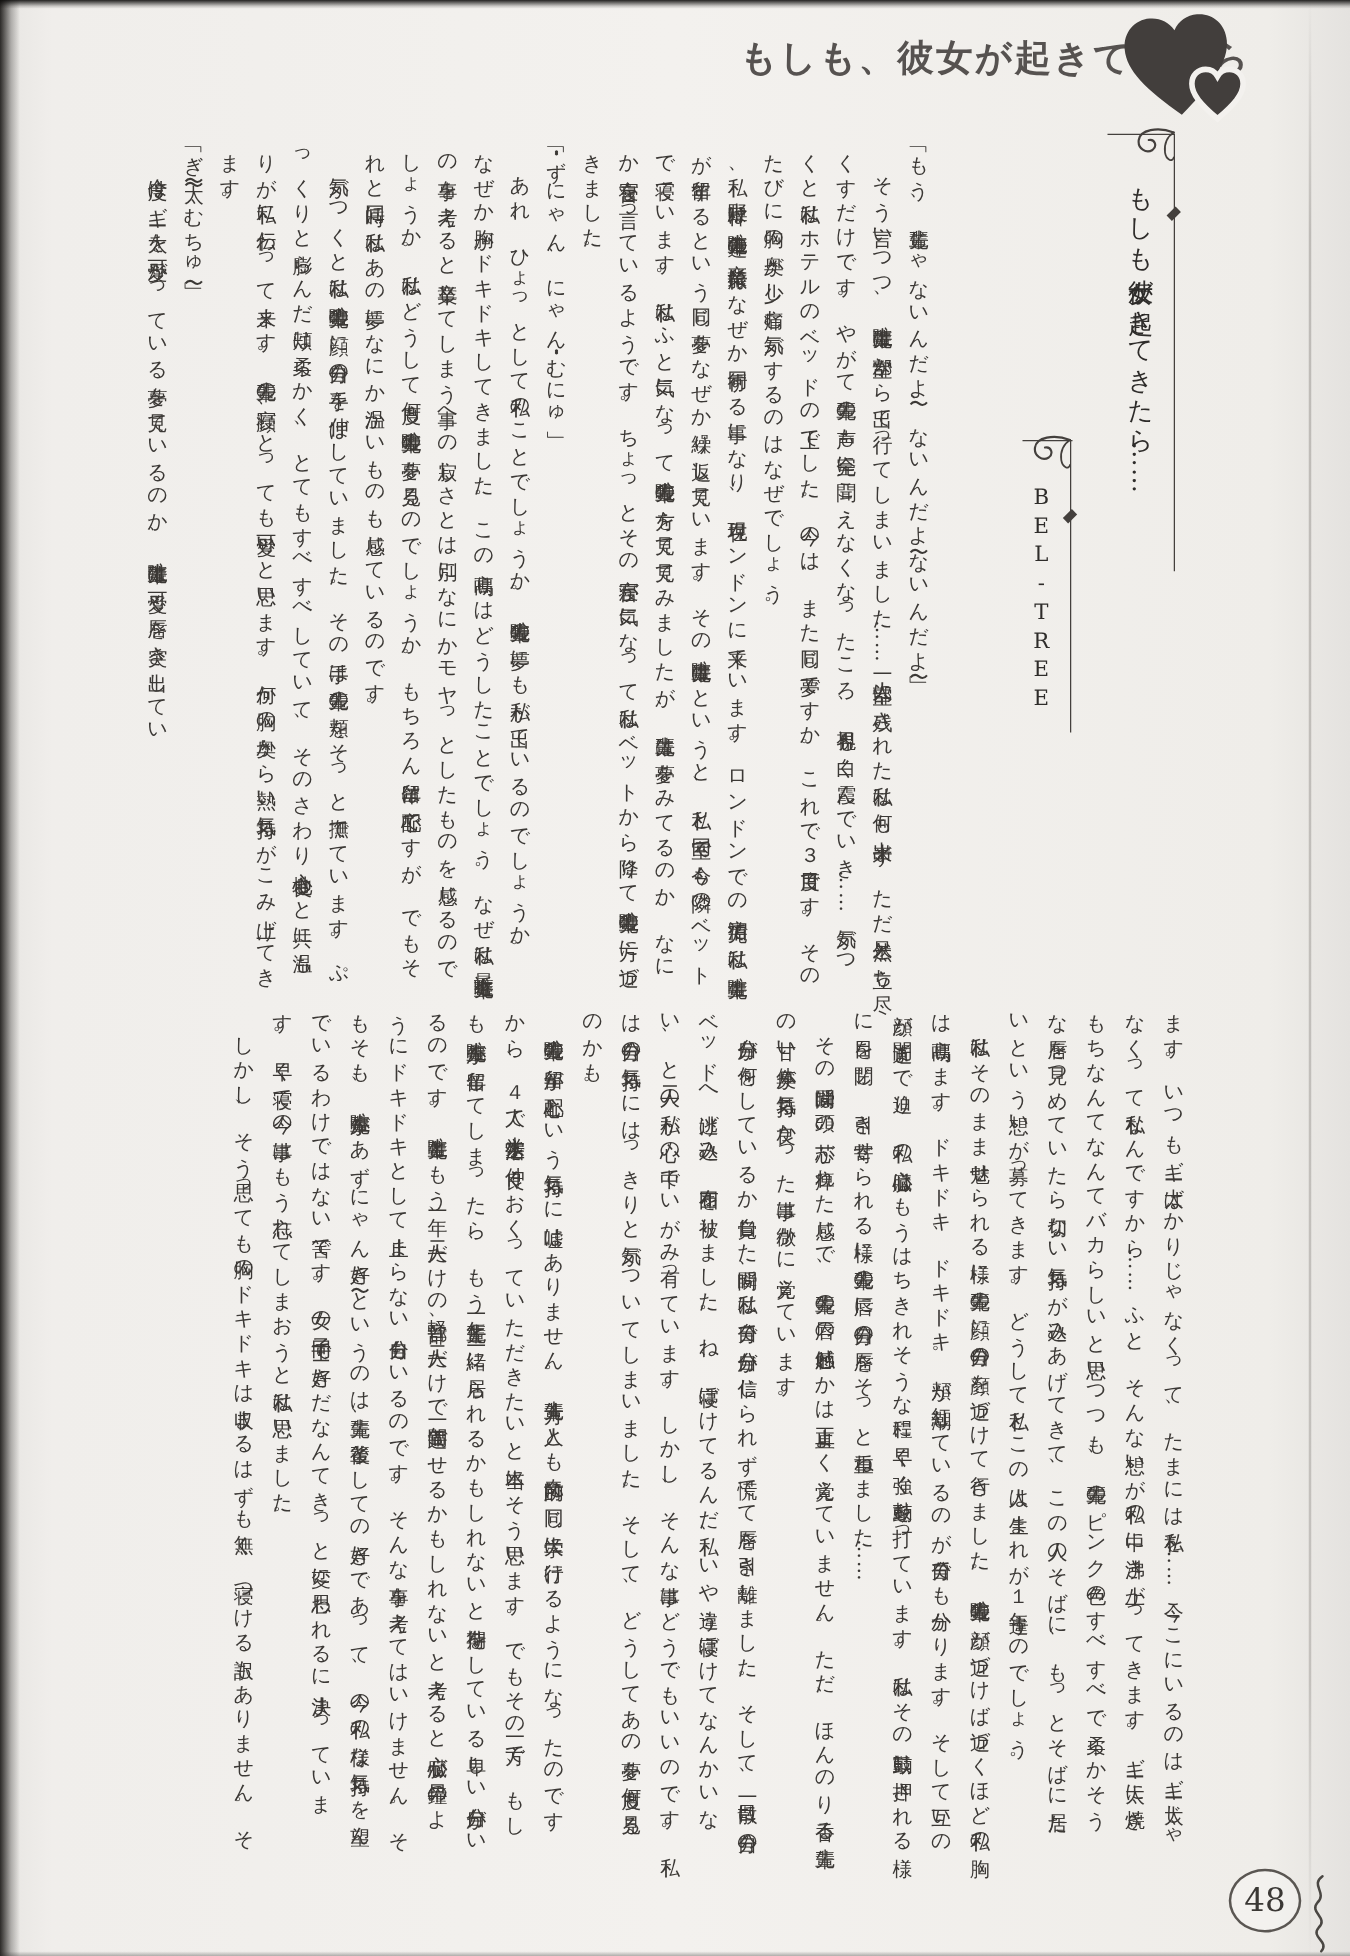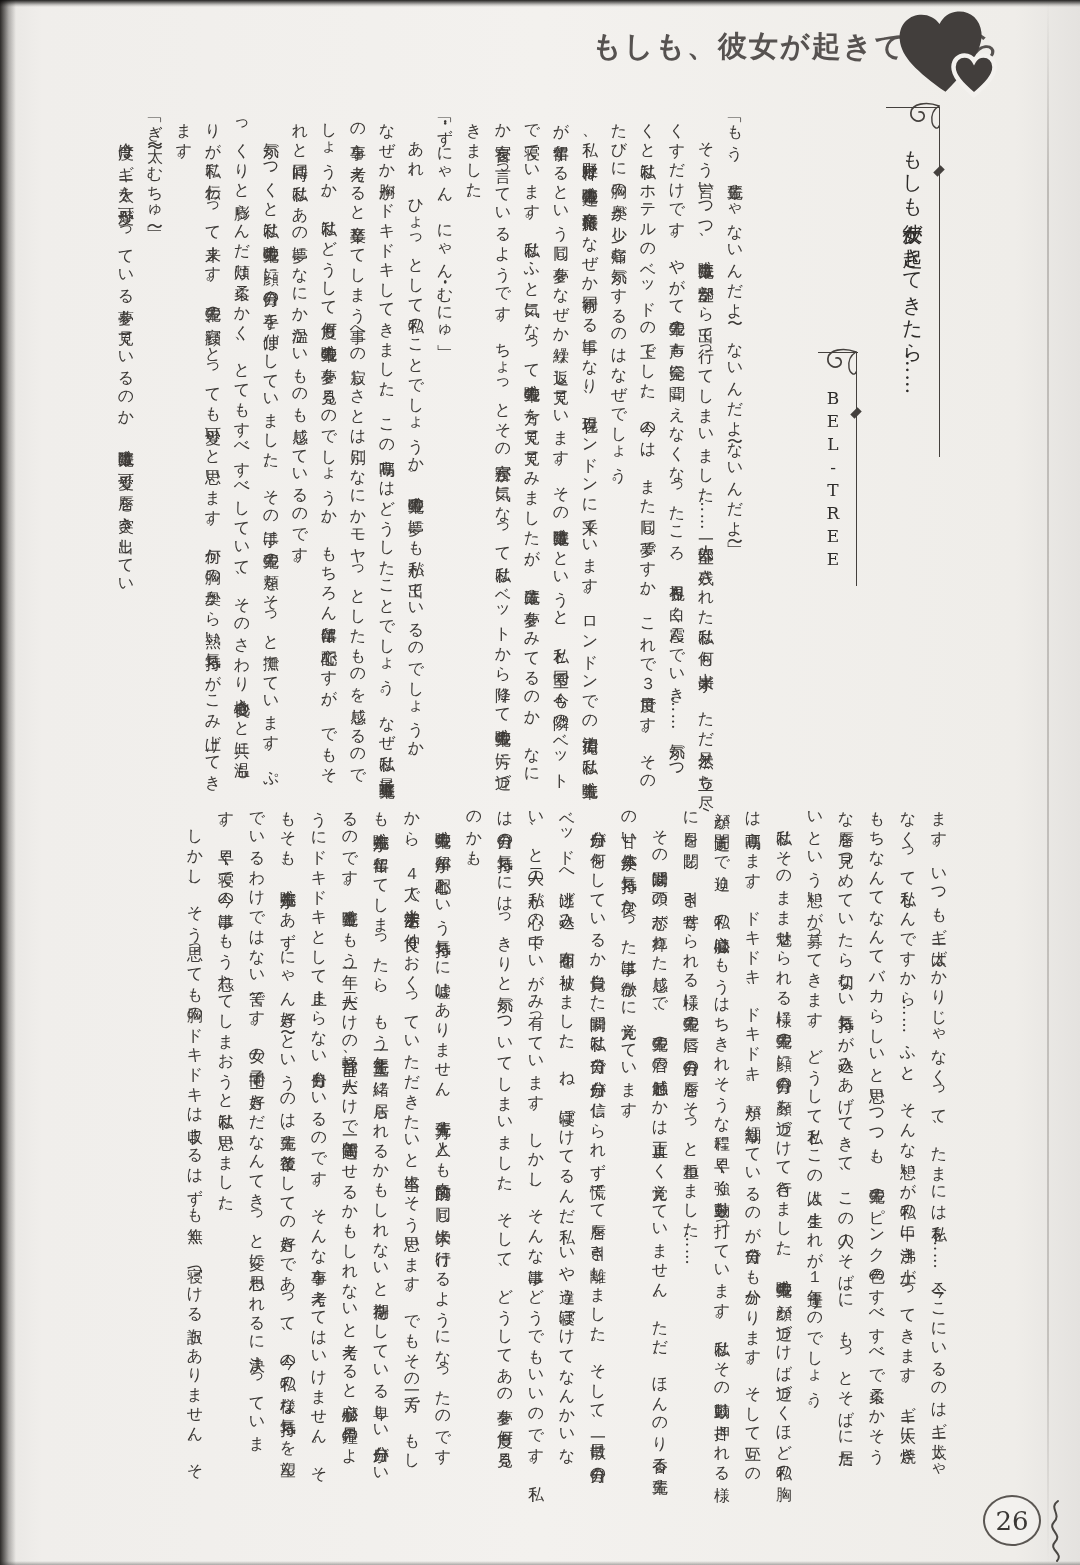--- a/index.html
+++ b/index.html
@@ -121,17 +121,17 @@
 <div class="band band-bottom">
   <p>ます。いつもギー太ばかりじゃなくって、たまには私を……今ここにいるのはギー太じゃなくって私なんですから……ふと、そんな想いが私の中に沸き上がってきます。ギー太に焼きもちなんてなんてバカらしいと思いつつも、先輩のピンク色のすべすべで柔らかそうな唇を見つめていたら切ない気持ちが込みあげてきて、この人のそばに、もっとそばに居たいという想いが募ってきます。どうして私とこの人は生まれが１年違うのでしょう。</p>
   <p class="indent">私はそのまま魅せられる様に先輩の顔に自分の顔を近づけて行きました。唯先輩の顔が近づけば近づくほど私の胸は高鳴ります。ドキドキ、ドキドキ。頬が紅潮しているのが自分でも分かります。そして互いの顔が間近まで迫り、私の心臓はもうはちきれそうな程に早く強く鼓動を打っています。私はその鼓動に押される様に目を閉じ、引き寄せられる様に先輩の唇に自分の唇をそっと重ねました……</p>
   <p class="indent">その瞬間は頭の芯が痺れた感じで、先輩の唇の感触とかは正直よく覚えていません。ただ、ほんのり香る先輩の甘い体臭が気持ち良かった事は微かに覚えています。</p>
   <p class="indent">自分が何をしているか自覚した瞬間、私は自分で自分が信じられず慌てて唇を引き離しました。そして、一目散に自分のベッドへ逃げ込み、布団を被りました。ね、寝ぼけてるんだ私、いや違う寝ぼけてなんかいない、と二人の私が心の中でいがみ有っています。しかし、そんな事はどうでもいいのです。私は自分の気持ちにはっきりと気がついてしまいました。そして、どうしてあの夢を何度も見るのかも。</p>
   <p class="indent">唯先輩の留年が心配という気持ちに嘘はありません。先輩方４人とも奇跡的に同じ大学に行けるようになったのですから、４人で大学生活を仲良くおくっていただきたいと本当にそう思います。でもその一方で、もしも唯先輩が留年してしまったら、もう一年先輩と一緒に居られるかもしれないと期待をしている卑しい自分がいるのです。唯先輩ともう一年、二人だけの軽音部、二人だけで一年間過ごせるかもしれないと考えると心臓が早鐘のようにドキドキとして止まらない自分もいるのです。そんな事を考えてはいけません。そもそも、唯先輩があずにゃん好き〜というのは先輩、後輩としての好きであって、今の私の様な気持ちを望んでいるわけではない筈です。女の子同士で好きだなんてきっと変に思われるに決まっています。早く寝て今の事はもう忘れてしまおうと私は思いました。</p>
   <p class="indent">しかし、そう思っても胸のドキドキは収まるはずも無く、寝つける訳もありません。そ</p>
 </div>
 
 <div class="pagenum-wrap">
-  <span class="pagenum">26</span>
+  <span class="pagenum">48</span>
 </div>
 <svg class="ink-mark" viewBox="0 0 34 66">
   <path d="M18 3 C8 10 22 16 14 24 C7 32 23 36 15 44 C8 52 24 55 17 63" fill="none" stroke="#4a4743" stroke-width="2" stroke-linecap="round"></path>
 </svg>
 
 </body></html>

